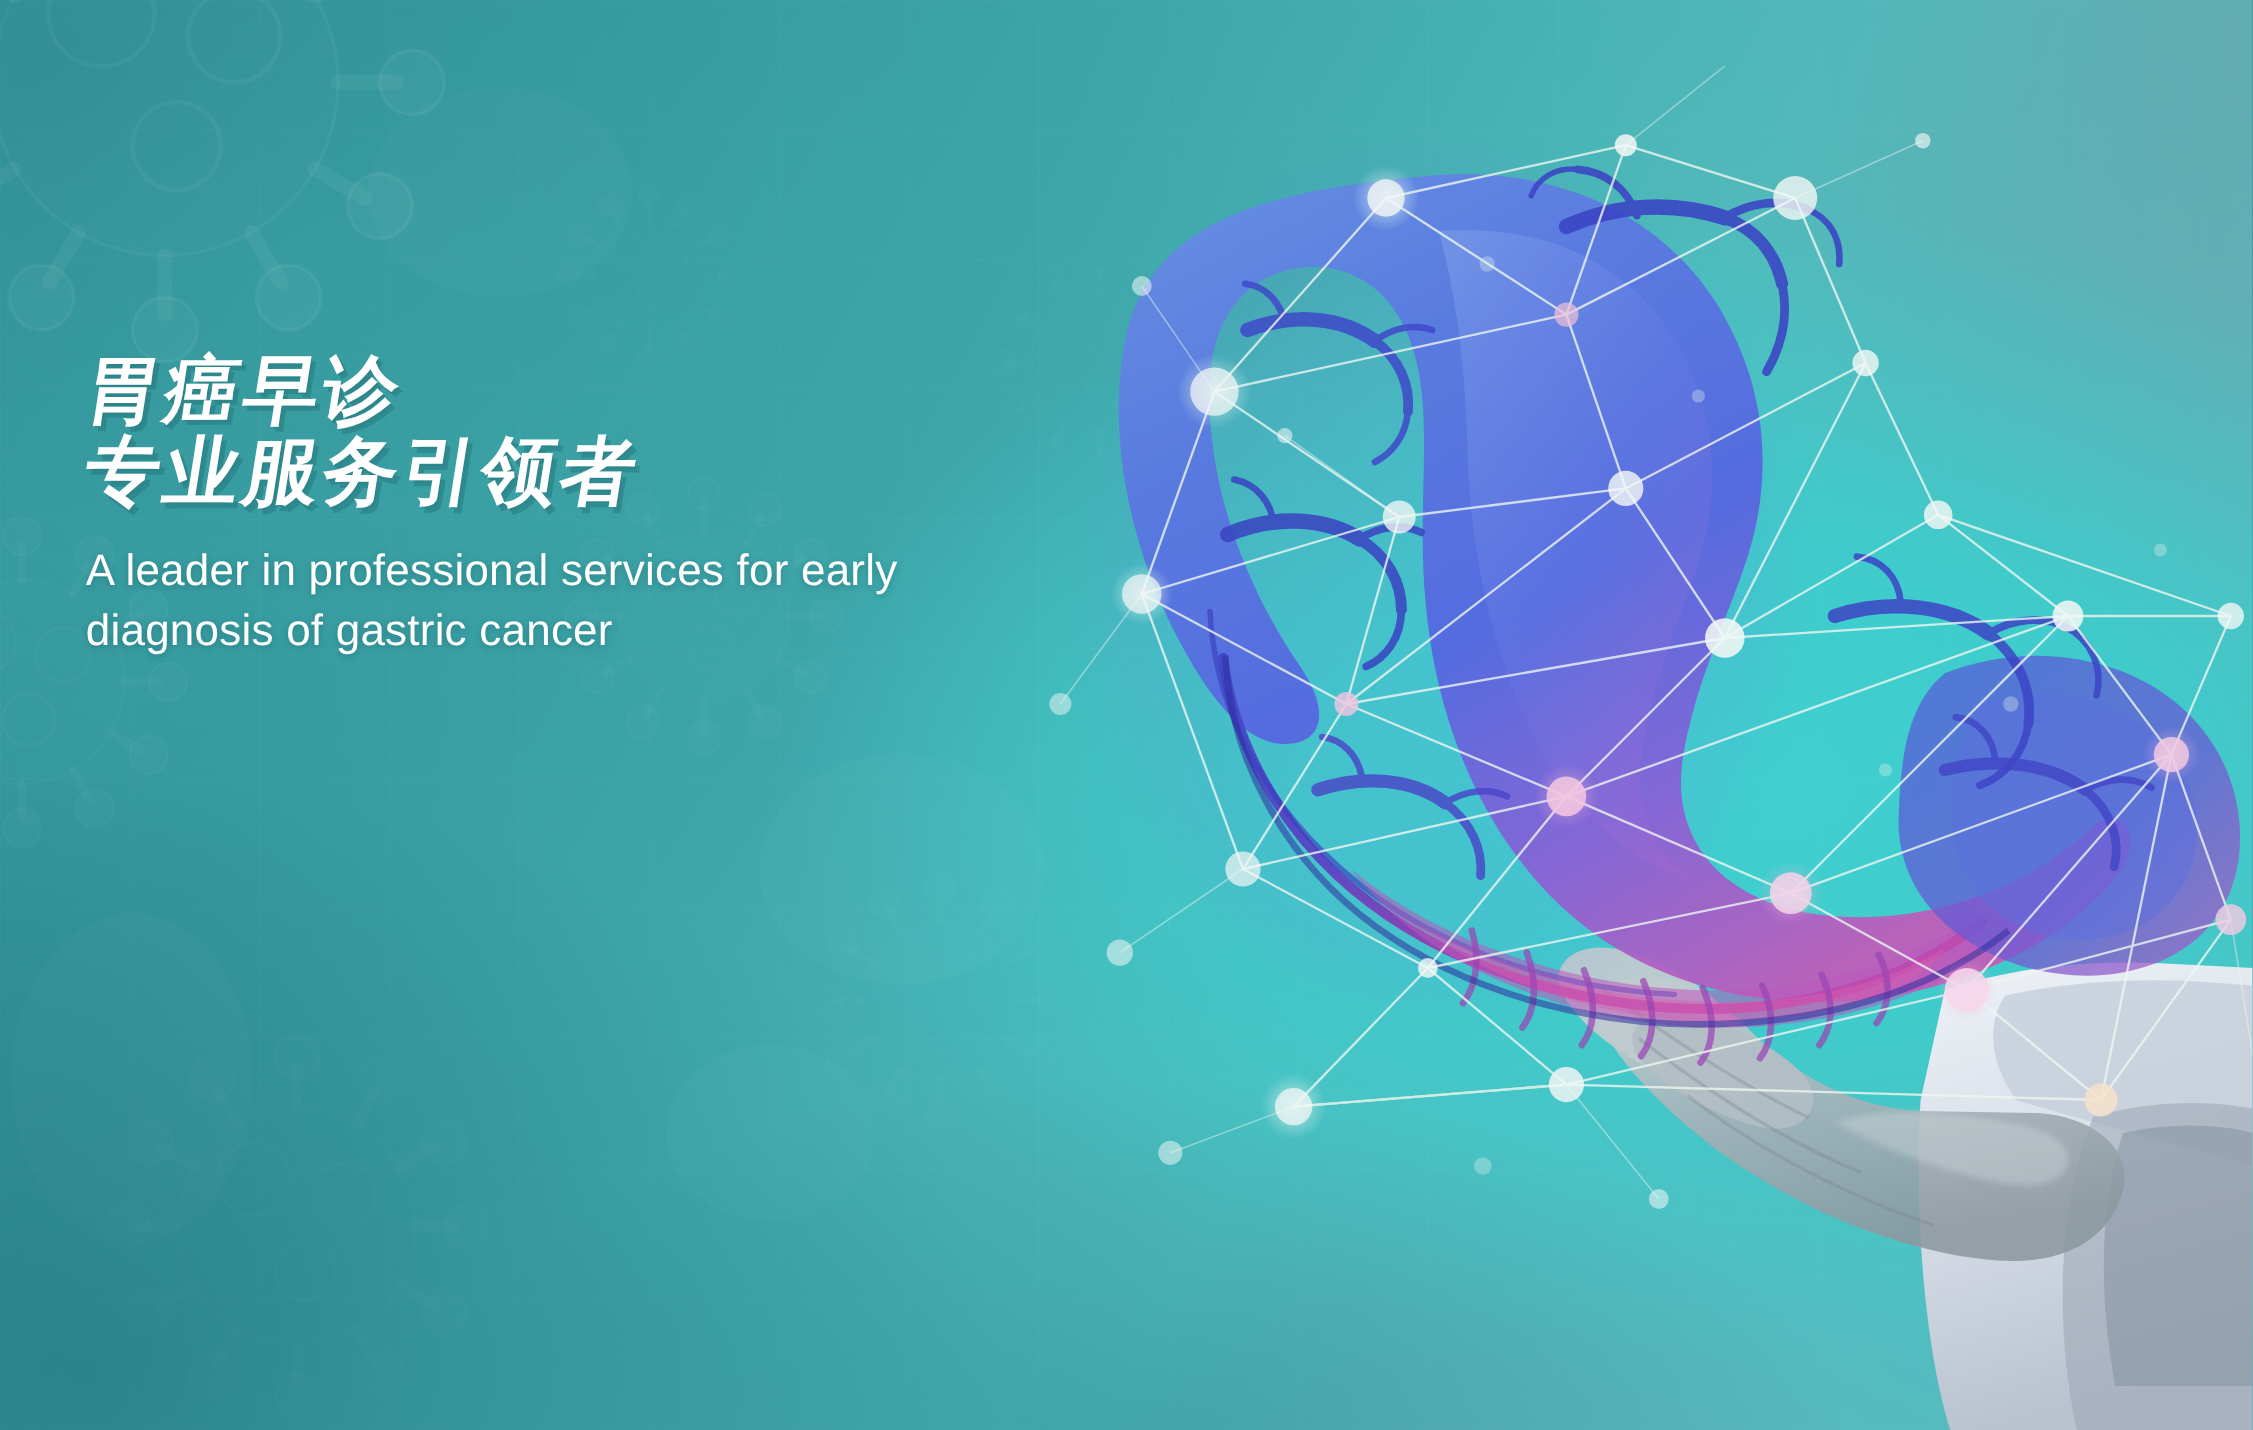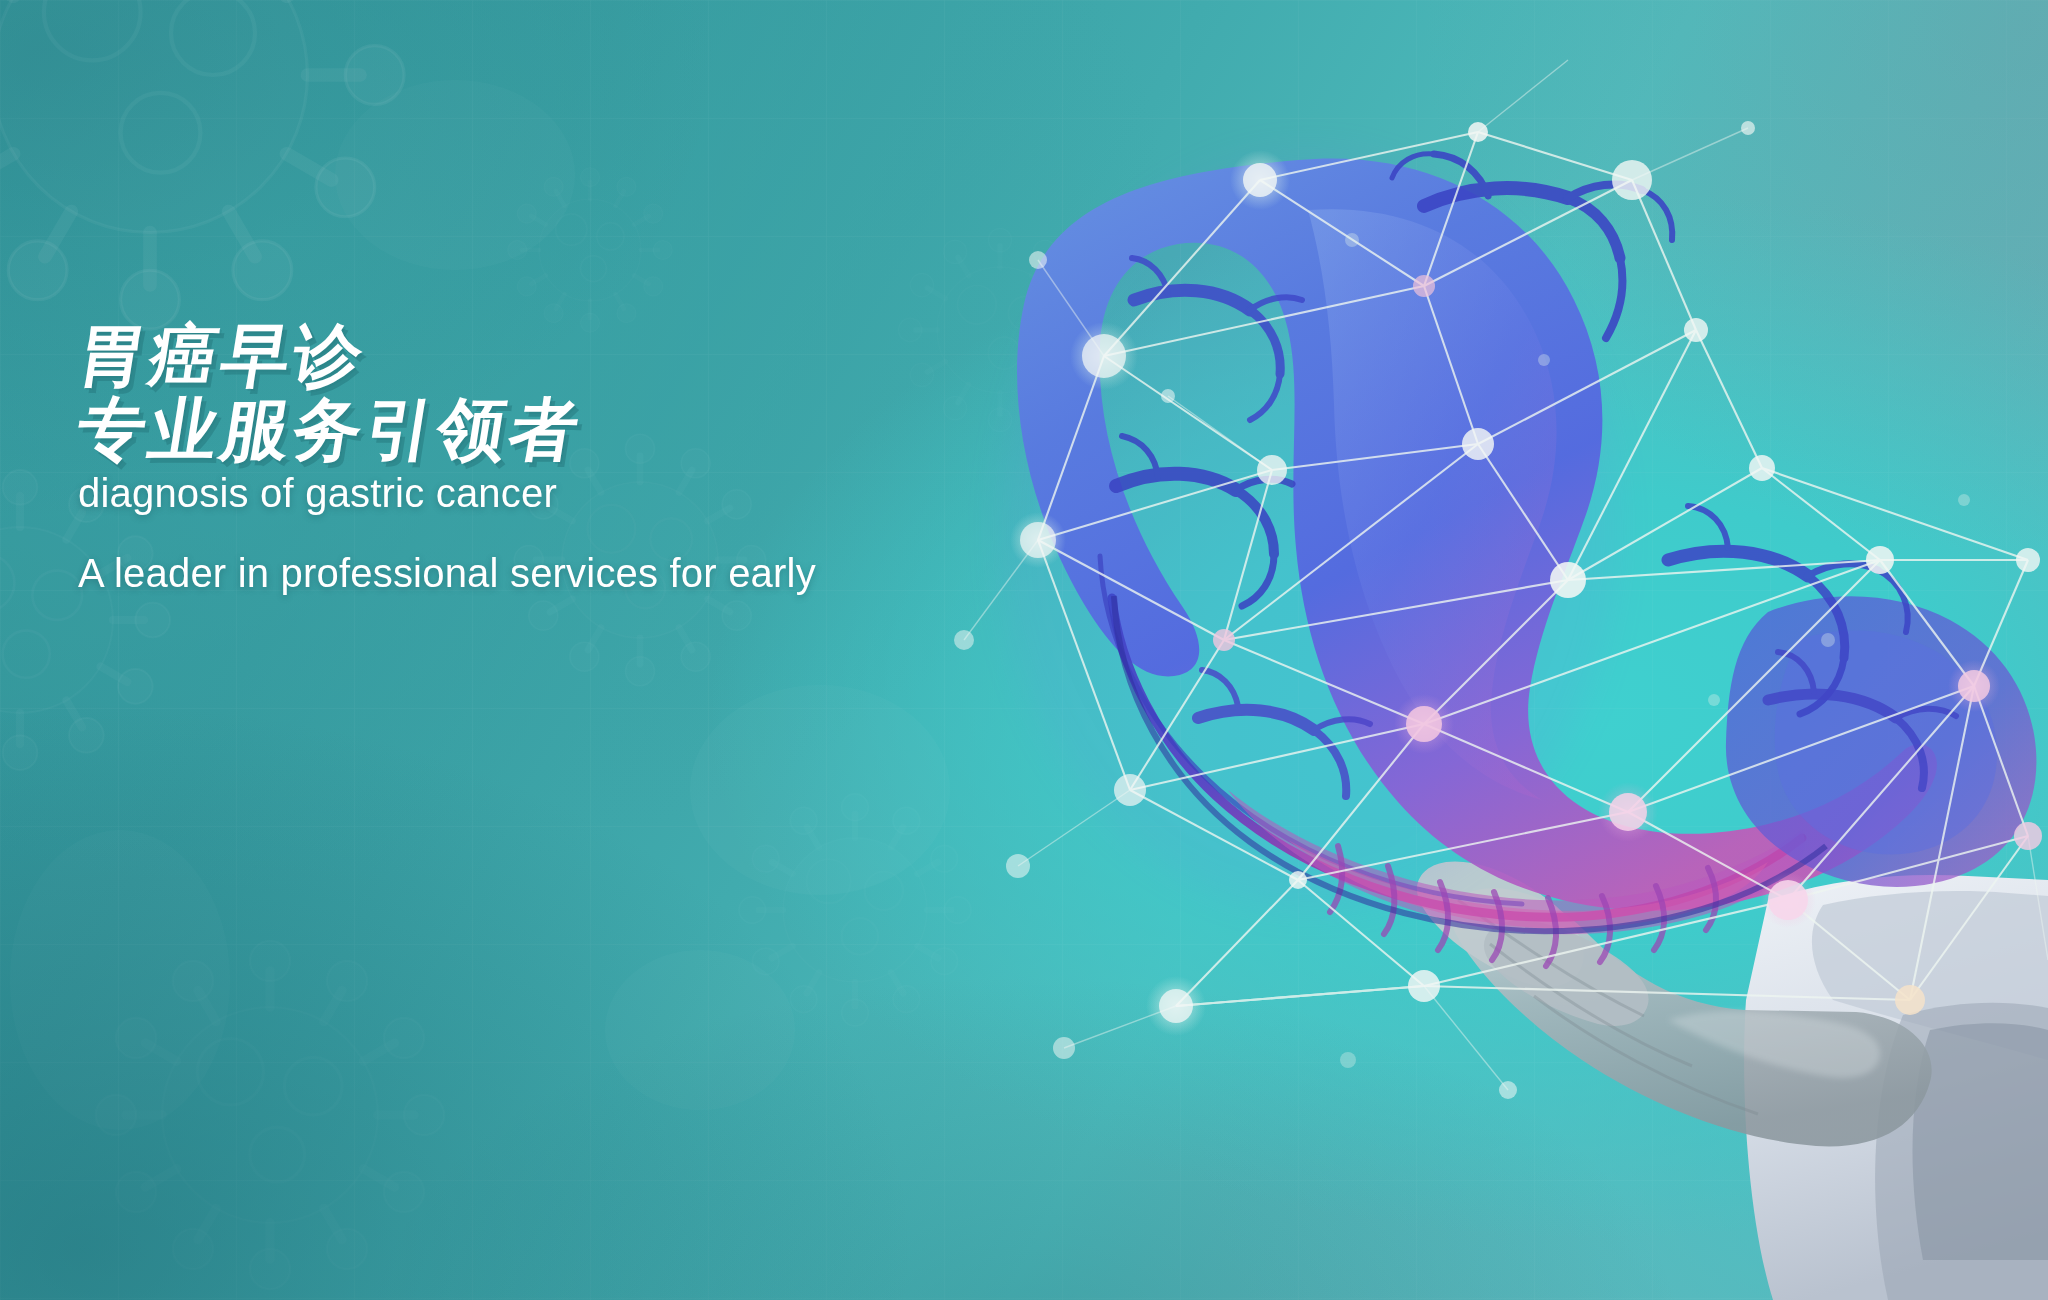--- a/index.html
+++ b/index.html
@@ -462,17 +462,17 @@
           <circle cx="480" cy="1060" r="8"></circle>
           <circle cx="1096" cy="500" r="6"></circle>
         </g>
       </g>
     </svg>
   </div>
 
   <div class="hero">
     <div class="hl l1">胃癌早诊</div>
     <div class="hl l2">专业服务引领者</div>
+    <div class="sub">A leader in professional services for early</div>
     <div class="sub" style="margin-top:0">diagnosis of gastric cancer</div>
-    <div class="sub">A leader in professional services for early</div>
   </div>
 
 </div>
 
 </body></html>

